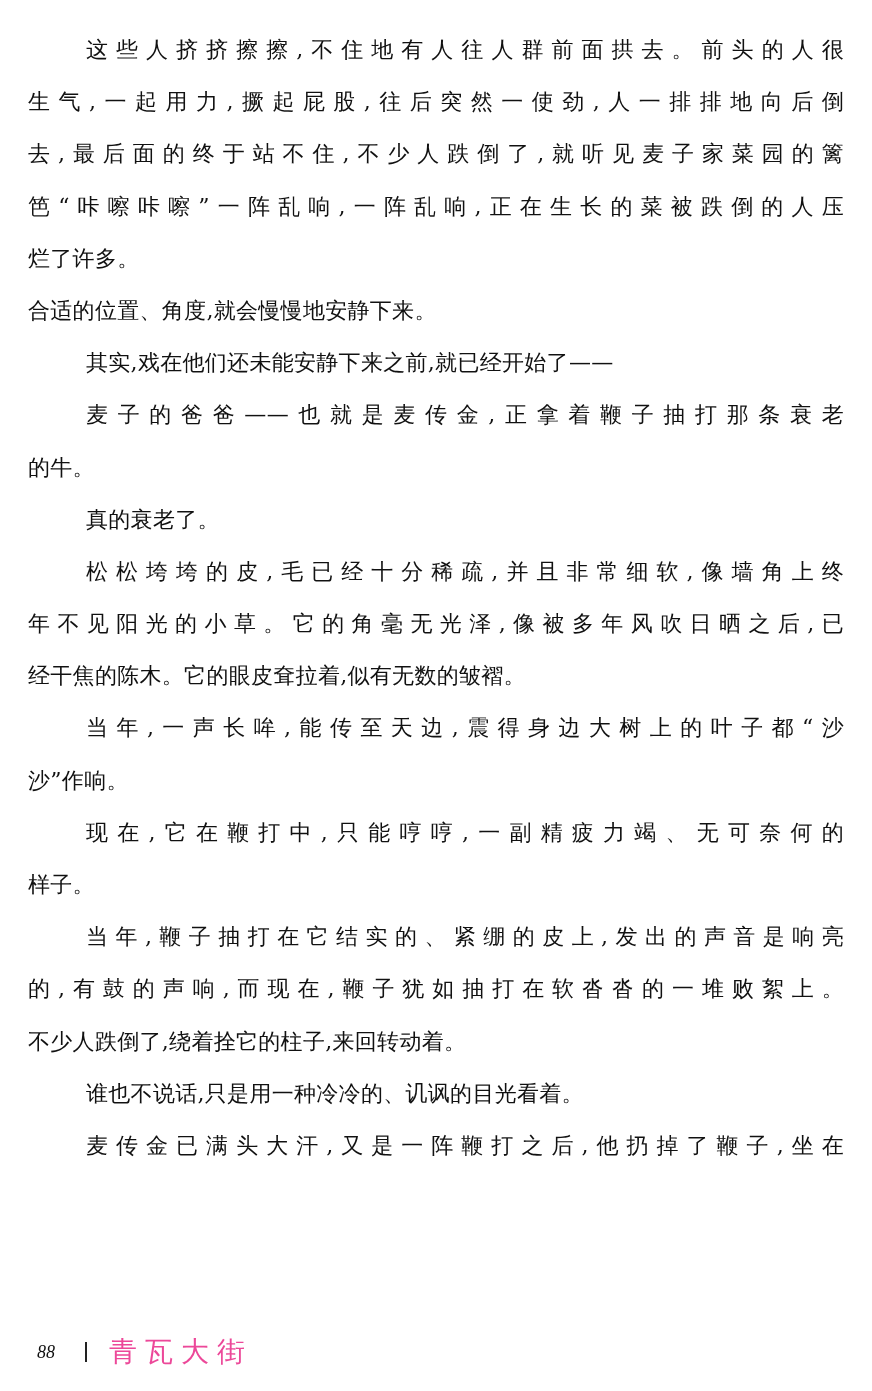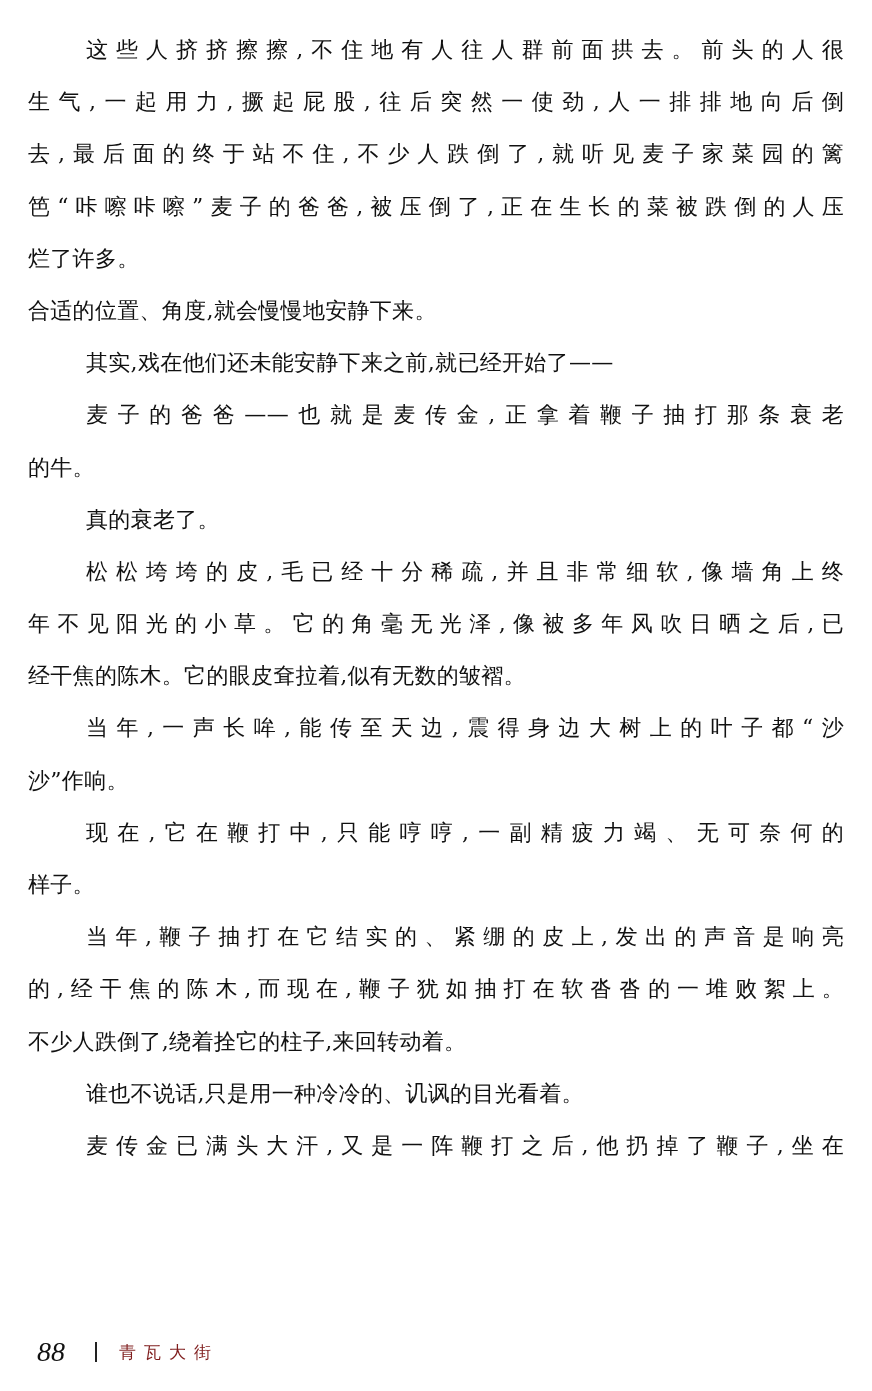--- a/index.html
+++ b/index.html
@@ -4,47 +4,47 @@
 <style>
   html, body { margin:0; padding:0; background:#ffffff; }
   body { width:872px; height:1391px; position:relative; overflow:hidden;
          font-family:"DejaVu Serif", "Liberation Serif", serif; color:#111; }
   .page { position:absolute; left:28px; top:24px; width:816px; }
   .line { height:52.2px; line-height:52.2px; font-size:22px; white-space:nowrap;
           letter-spacing:0.3px; }
   .indent { padding-left:58px; }
   .justify { text-align:justify; text-align-last:justify; }
   .footer { position:absolute; left:37px; top:1334px; height:36px; display:flex; align-items:center; }
-  .pnum { font-family:"Liberation Serif", serif; font-style:italic; font-size:28px; }
+  .pnum { font-family:"Liberation Serif", serif; font-style:italic; font-size:18px; }
   .sep { width:2px; height:20px; background:#222; margin:0 22px 0 30px; }
-  .title { font-family:Liberation Sans, sans-serif; font-size:17px; letter-spacing:8px; color:#7f1d1d; }
+  .title { font-family:Liberation Sans, sans-serif; font-size:28px; letter-spacing:8px; color:#ec4899; }
 </style>
 </head>
 <body>
 
 <div class="page" id="page-body">
     <div class="line indent justify">这些人挤挤擦擦,不住地有人往人群前面拱去。前头的人很</div>
     <div class="line justify">生气,一起用力,撅起屁股,往后突然一使劲,人一排排地向后倒</div>
     <div class="line justify">去,最后面的终于站不住,不少人跌倒了,就听见麦子家菜园的篱</div>
-    <div class="line justify">笆“咔嚓咔嚓”麦子的爸爸,被压倒了,正在生长的菜被跌倒的人压</div>
+    <div class="line justify">笆“咔嚓咔嚓”一阵乱响,一阵乱响,正在生长的菜被跌倒的人压</div>
     <div class="line">烂了许多。</div>
     <div class="line">合适的位置、角度,就会慢慢地安静下来。</div>
     <div class="line indent">其实,戏在他们还未能安静下来之前,就已经开始了——</div>
     <div class="line indent justify">麦子的爸爸——也就是麦传金,正拿着鞭子抽打那条衰老</div>
     <div class="line">的牛。</div>
     <div class="line indent">真的衰老了。</div>
     <div class="line indent justify">松松垮垮的皮,毛已经十分稀疏,并且非常细软,像墙角上终</div>
     <div class="line justify">年不见阳光的小草。它的角毫无光泽,像被多年风吹日晒之后,已</div>
     <div class="line">经干焦的陈木。它的眼皮耷拉着,似有无数的皱褶。</div>
     <div class="line indent justify">当年,一声长哞,能传至天边,震得身边大树上的叶子都“沙</div>
     <div class="line">沙”作响。</div>
     <div class="line indent justify">现在,它在鞭打中,只能哼哼,一副精疲力竭、无可奈何的</div>
     <div class="line">样子。</div>
     <div class="line indent justify">当年,鞭子抽打在它结实的、紧绷的皮上,发出的声音是响亮</div>
-    <div class="line justify">的,经干焦的陈木,而现在,鞭子犹如抽打在软沓沓的一堆败絮上。</div>
+    <div class="line justify">的,有鼓的声响,而现在,鞭子犹如抽打在软沓沓的一堆败絮上。</div>
     <div class="line">不少人跌倒了,绕着拴它的柱子,来回转动着。</div>
     <div class="line indent">谁也不说话,只是用一种冷冷的、讥讽的目光看着。</div>
     <div class="line indent justify">麦传金已满头大汗,又是一阵鞭打之后,他扔掉了鞭子,坐在</div>
   </div>
 
 <div class="footer">
   <span class="pnum">88</span>
   <span class="sep"></span>
   <span class="title">青瓦大街</span>
 </div>

